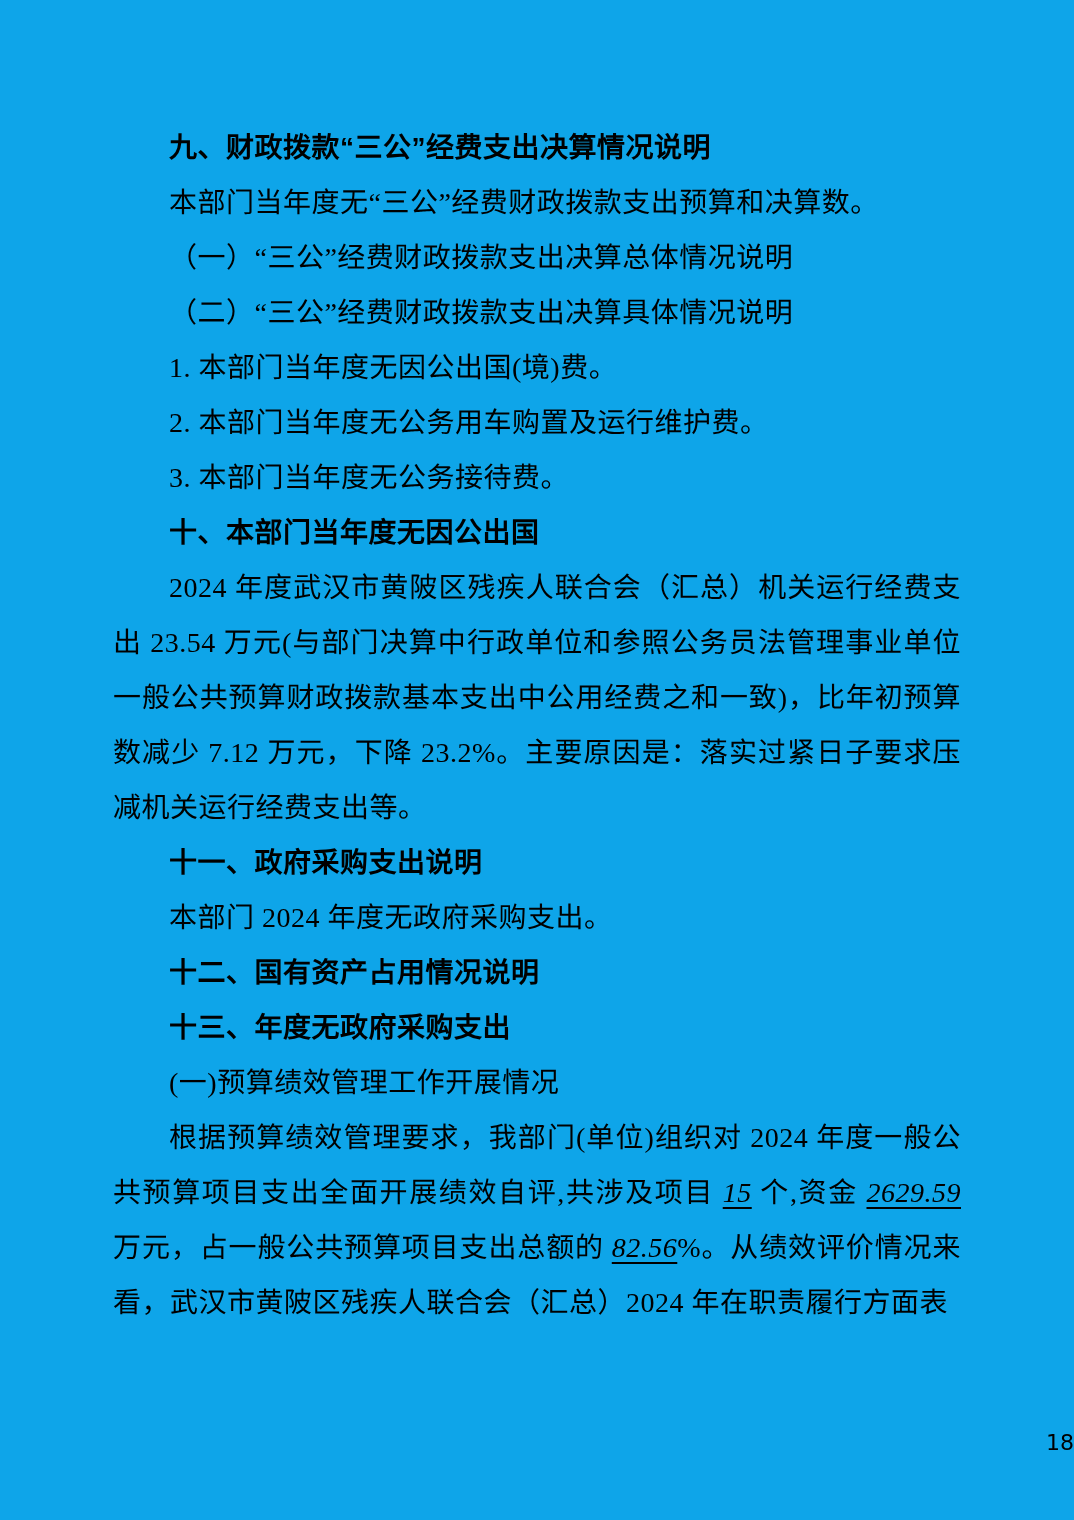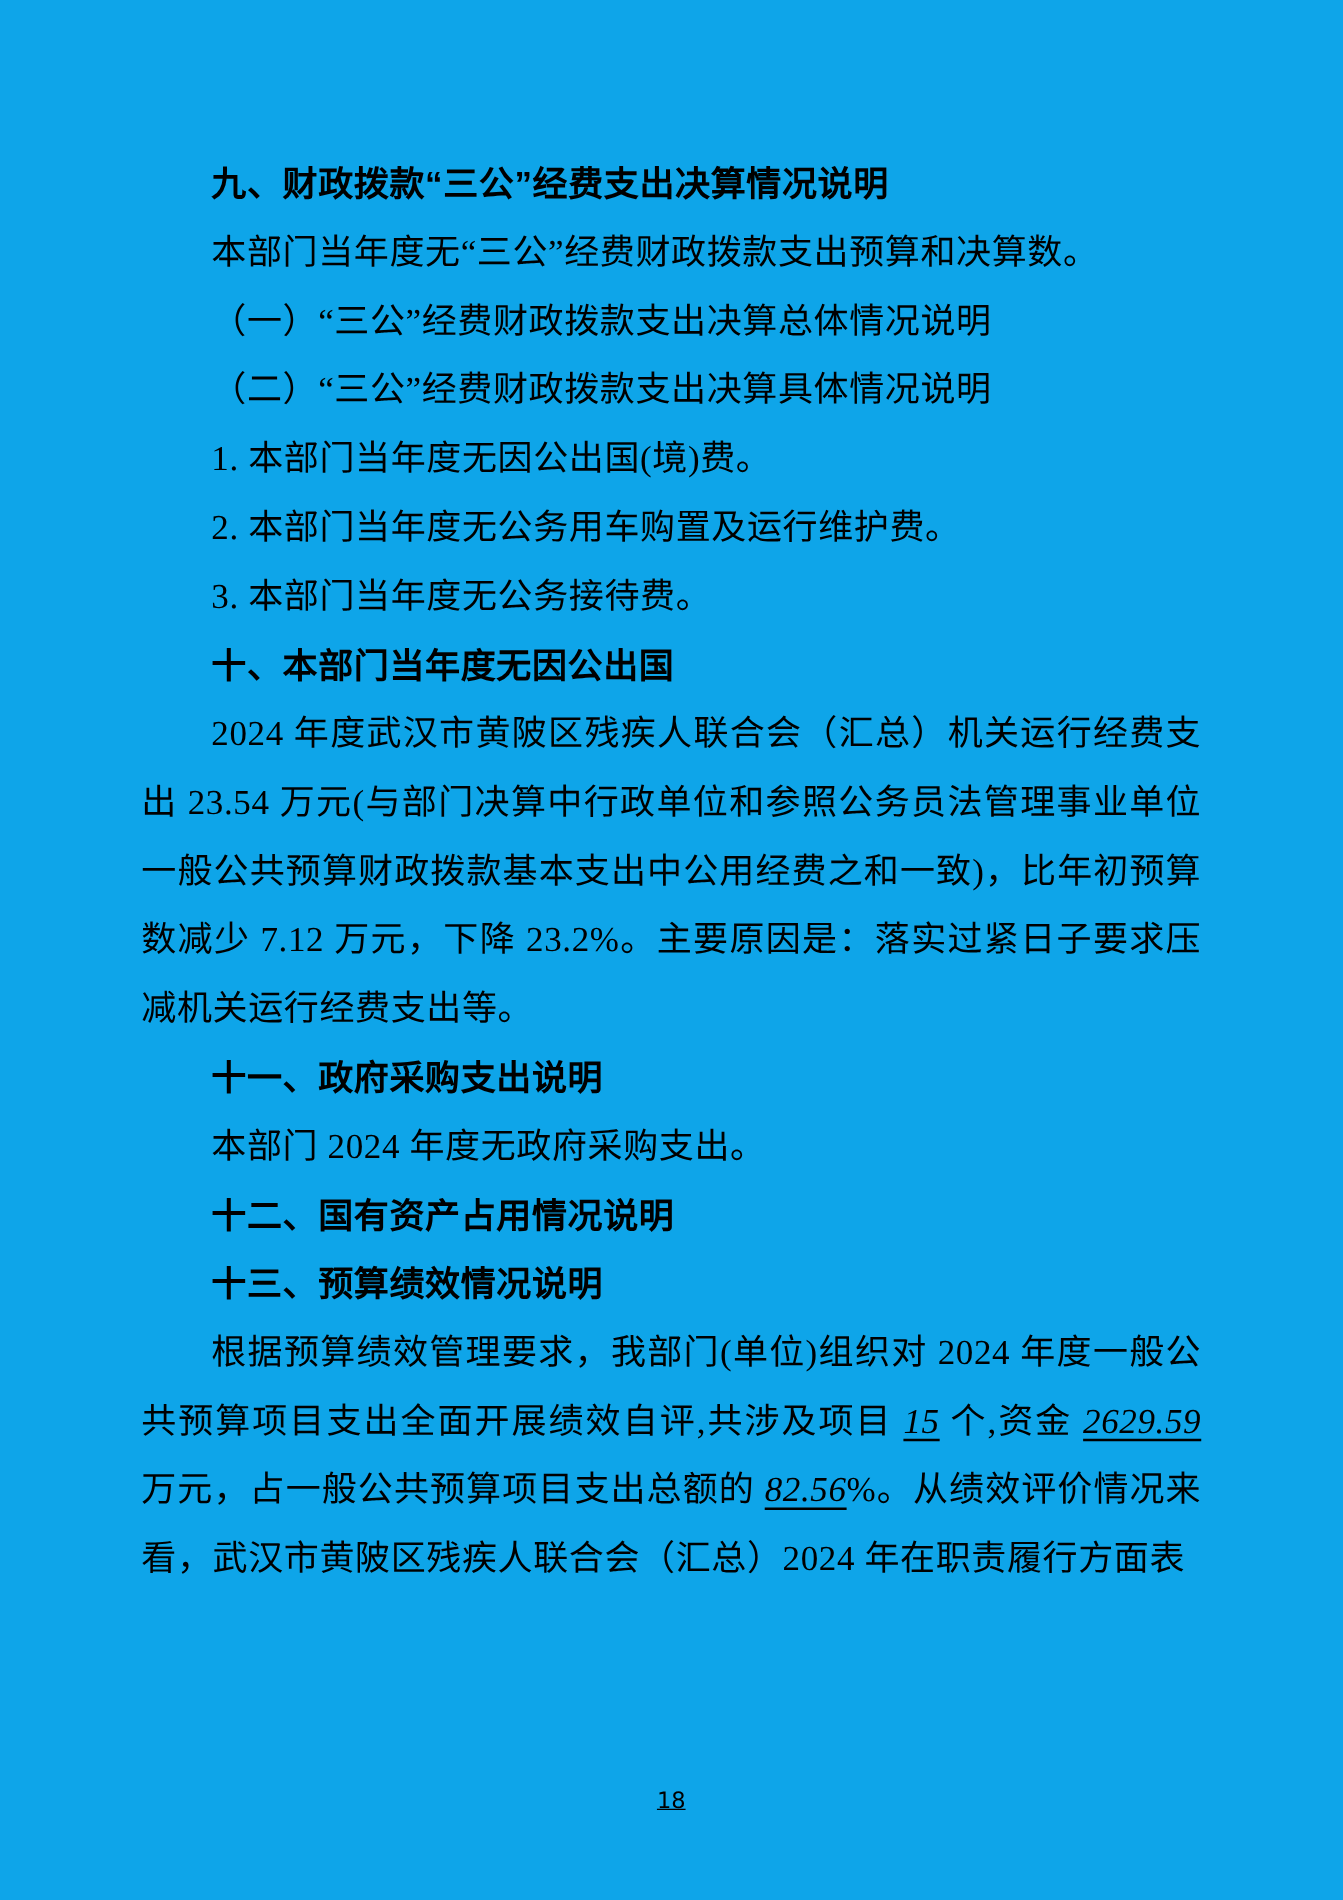--- a/index.html
+++ b/index.html
@@ -44,24 +44,23 @@
     text-decoration: underline;
     text-underline-offset: 5px;
     text-decoration-thickness: 1.5px;
     font-style: italic;
   }
   .page-number {
     position: absolute;
     left: 0;
     right: 0;
     top: 1430px;
-    text-align: center;
-    font-size: 18px;
+    text-align: right;
+    font-size: 22px;
     font-family: "DejaVu Sans", "Liberation Sans", sans-serif;
-    text-decoration: underline;
   }
 </style>
 </head>
 <body>
 
 <div class="page">
   <div class="content">
 
     <h2 class="heading">九、财政拨款“三公”经费支出决算情况说明</h2>
 
@@ -81,22 +80,23 @@
 
     <p class="body-text">2024 年度武汉市黄陂区残疾人联合会（汇总）机关运行经费支出 23.54 万元(与部门决算中行政单位和参照公务员法管理事业单位一般公共预算财政拨款基本支出中公用经费之和一致)，比年初预算数减少 7.12 万元，下降 23.2%。主要原因是：落实过紧日子要求压减机关运行经费支出等。</p>
 
     <h2 class="heading">十一、政府采购支出说明</h2>
 
     <p class="body-text">本部门 2024 年度无政府采购支出。</p>
 
     <h2 class="heading">十二、国有资产占用情况说明</h2>
 
 
-    <h2 class="heading">十三、预算绩效情况说明</h2>
+    <h2 class="heading">十三、年度无政府采购支出</h2>
 
+    <p class="body-text">(一)预算绩效管理工作开展情况</p>
 
     <p class="body-text">
       <span>根据预算绩效管理要求，我部门(单位)组织对 2024 年度一般公共预算项目支出全面开展绩效自评,共涉及项目 </span><span class="underline">15</span><span> 个,资金 </span><span class="underline">2629.59</span><span> 万元，占一般公共预算项目支出总额的 </span><span class="underline">82.56</span><span>%。从绩效评价情况来看，武汉市黄陂区残疾人联合会（汇总）2024 年在职责履行方面表</span>
     </p>
 
   </div>
 
   <div class="page-number">18</div>
 </div>
 

